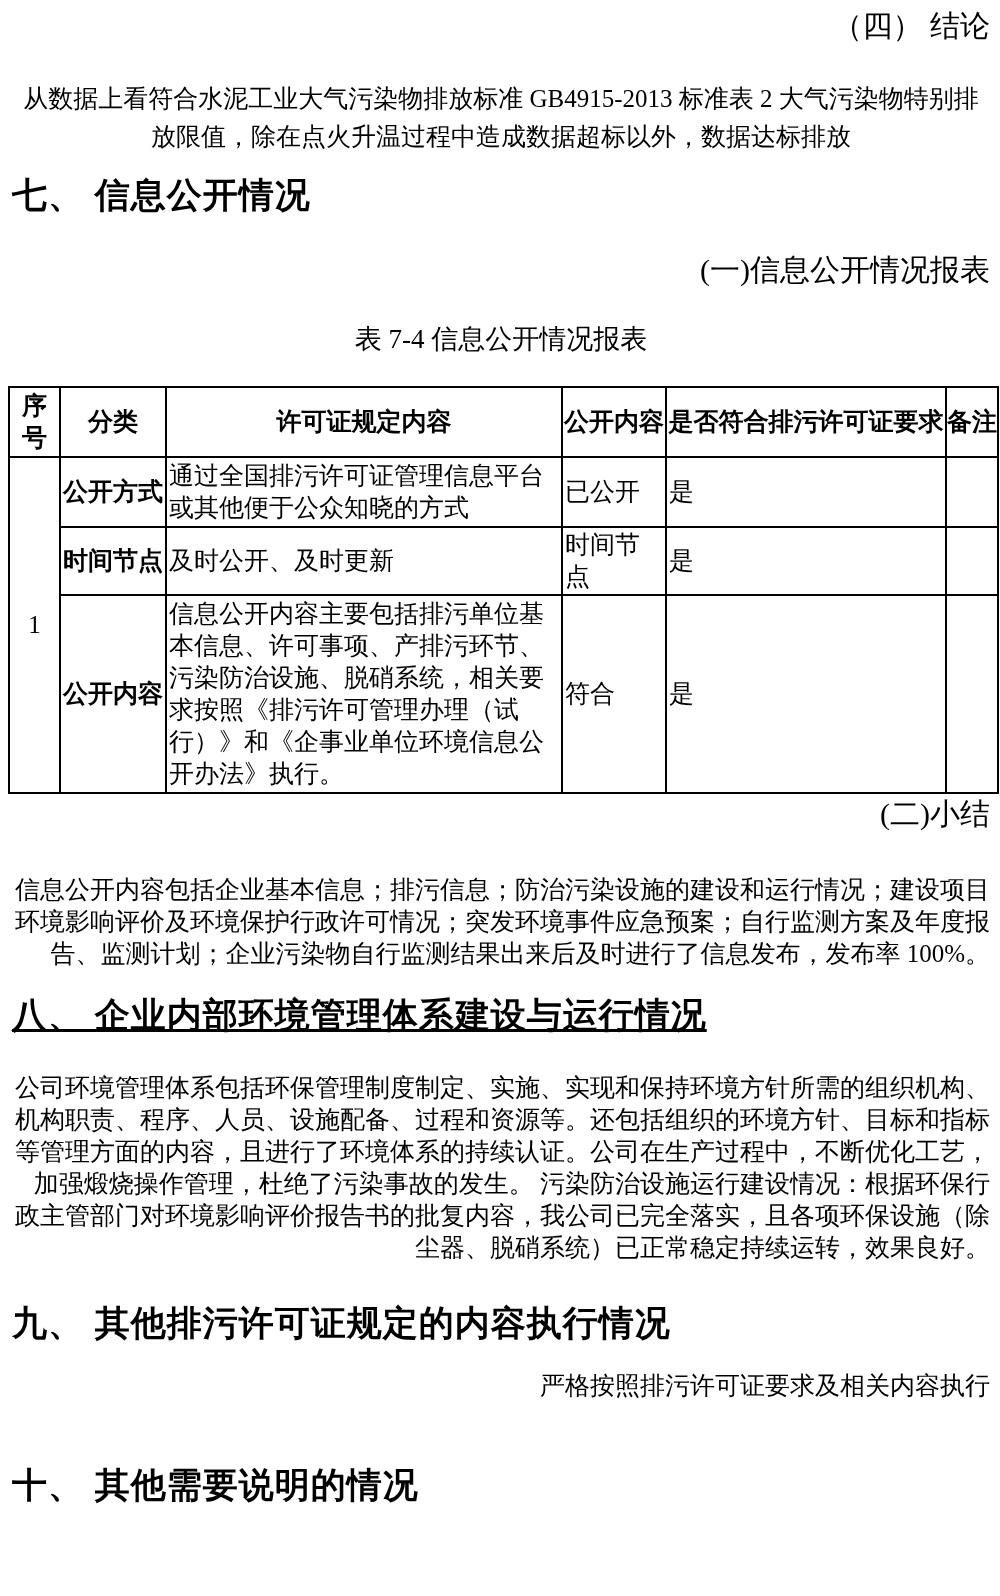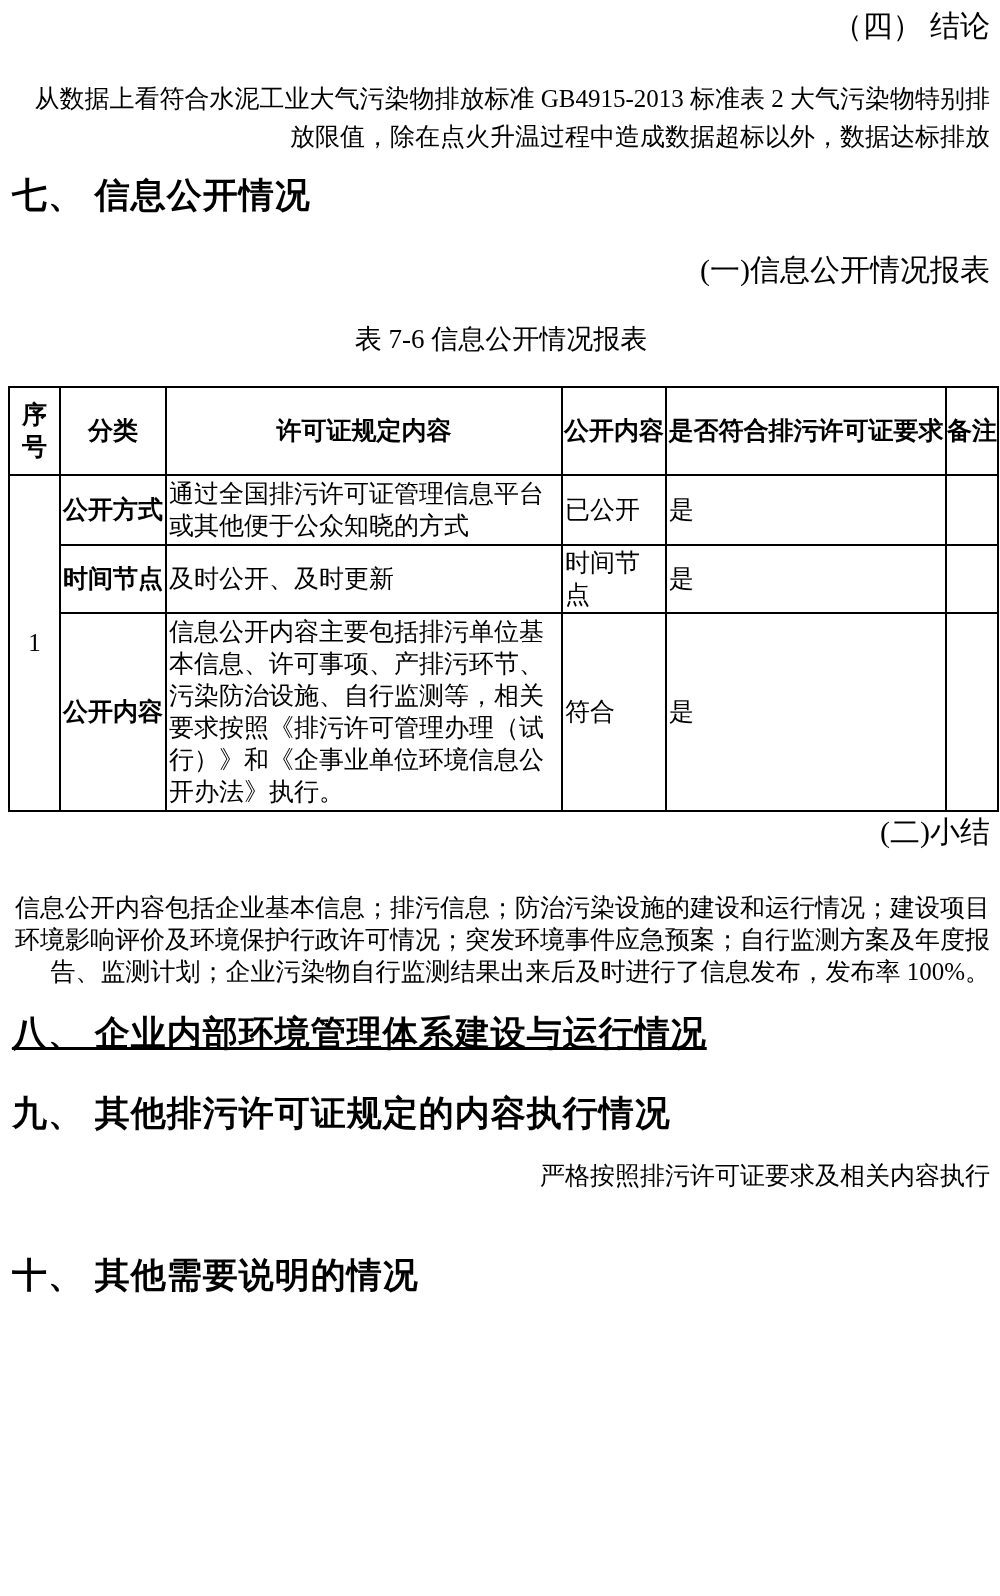--- a/index.html
+++ b/index.html
@@ -26,21 +26,21 @@
     font-size: 35px;
     font-weight: 700;
     line-height: 42px;
     font-family: "Liberation Sans", "DejaVu Sans", sans-serif;
     letter-spacing: 1px;
   }
 
   .para {
     font-size: 25px;
     line-height: 38px;
-    text-align: right;
+    text-align: center;
   }
   .para-tight {
     font-size: 25px;
     line-height: 32px;
     text-align: right;
   }
 
   .mt-conclusion-heading { margin-top: 2px; }
   .mt-conclusion-body   { margin-top: 36px; }
   .mt-sec7-heading      { margin-top: 18px; }
@@ -80,37 +80,37 @@
   .report-table th {
     font-weight: 700;
     text-align: center;
     padding: 1px 0;
   }
   .cell-bold {
     font-weight: 700;
     padding: 1px 0 1px 3px;
   }
   .cell-center { text-align: center; }
-  .row-header  { height: 88px; }
+  .row-header  { height: 70px; }
   .row-open-method { height: 70px; }
   .row-timing  { height: 36px; }
   .row-content { height: 198px; }
 </style>
 </head>
 <body>
 
 <div class="h-sub mt-conclusion-heading">（四） 结论</div>
 
 <div class="para mt-conclusion-body">从数据上看符合水泥工业大气污染物排放标准 GB4915-2013 标准表 2 大气污染物特别排放限值，除在点火升温过程中造成数据超标以外，数据达标排放</div>
 
 <div class="h-major mt-sec7-heading">七、 信息公开情况</div>
 
 <div class="h-sub mt-sub1-heading">(一)信息公开情况报表</div>
 
-<div class="table-title mt-table-title">表 7-6 信息公开情况报表</div>
+<div class="table-title mt-table-title">表 7-4 信息公开情况报表</div>
 
 <table class="report-table mt-table">
   <colgroup>
     <col style="width:51px">
     <col style="width:106px">
     <col style="width:396px">
     <col style="width:104px">
     <col style="width:280px">
     <col style="width:52px">
   </colgroup>
@@ -133,34 +133,35 @@
   </tr>
   <tr class="row-timing">
     <td class="cell-bold">时间节点</td>
     <td>及时公开、及时更新</td>
     <td>时间节点</td>
     <td>是</td>
     <td></td>
   </tr>
   <tr class="row-content">
     <td class="cell-bold">公开内容</td>
-    <td>信息公开内容主要包括排污单位基本信息、许可事项、产排污环节、污染防治设施、自行监测等，相关要求按照《排污许可管理办理（试行）》和《企事业单位环境信息公开办法》执行。</td>
+    <td>信息公开内容主要包括排污单位基本信息、许可事项、产排污环节、污染防治设施、脱硝系统，相关要求按照《排污许可管理办理（试行）》和《企事业单位环境信息公开办法》执行。</td>
     <td>符合</td>
     <td>是</td>
     <td></td>
   </tr>
 </tbody>
   </table>
 
 <div class="h-sub mt-sub2-heading">(二)小结</div>
 
 <div class="para-tight mt-sub2-body">信息公开内容包括企业基本信息；排污信息；防治污染设施的建设和运行情况；建设项目环境影响评价及环境保护行政许可情况；突发环境事件应急预案；自行监测方案及年度报告、监测计划；企业污染物自行监测结果出来后及时进行了信息发布，发布率 100%。</div>
 
 <div class="h-major mt-sec8-heading">八、 企业内部环境管理体系建设与运行情况</div>
 
 <div class="para-tight mt-sec8-body">
+  <div>公司环境管理体系包括环保管理制度制定、实施、实现和保持环境方针所需的组织机构、机构职责、程序、人员、设施配备、过程和资源等。还包括组织的环境方针、目标和指标等管理方面的内容，且进行了环境体系的持续认证。公司在生产过程中，不断优化工艺，加强煅烧操作管理，杜绝了污染事故的发生。 污染防治设施运行建设情况：根据环保行政主管部门对环境影响评价报告书的批复内容，我公司已完全落实，且各项环保设施（除尘器、脱硝系统）已正常稳定持续运转，效果良好。</div>
 </div>
 
 <div class="h-major mt-sec9-heading">九、 其他排污许可证规定的内容执行情况</div>
 
 <div class="para-tight mt-sec9-body">严格按照排污许可证要求及相关内容执行</div>
 
 <div class="h-major mt-sec10-heading">十、 其他需要说明的情况</div>
 
 </body></html>

